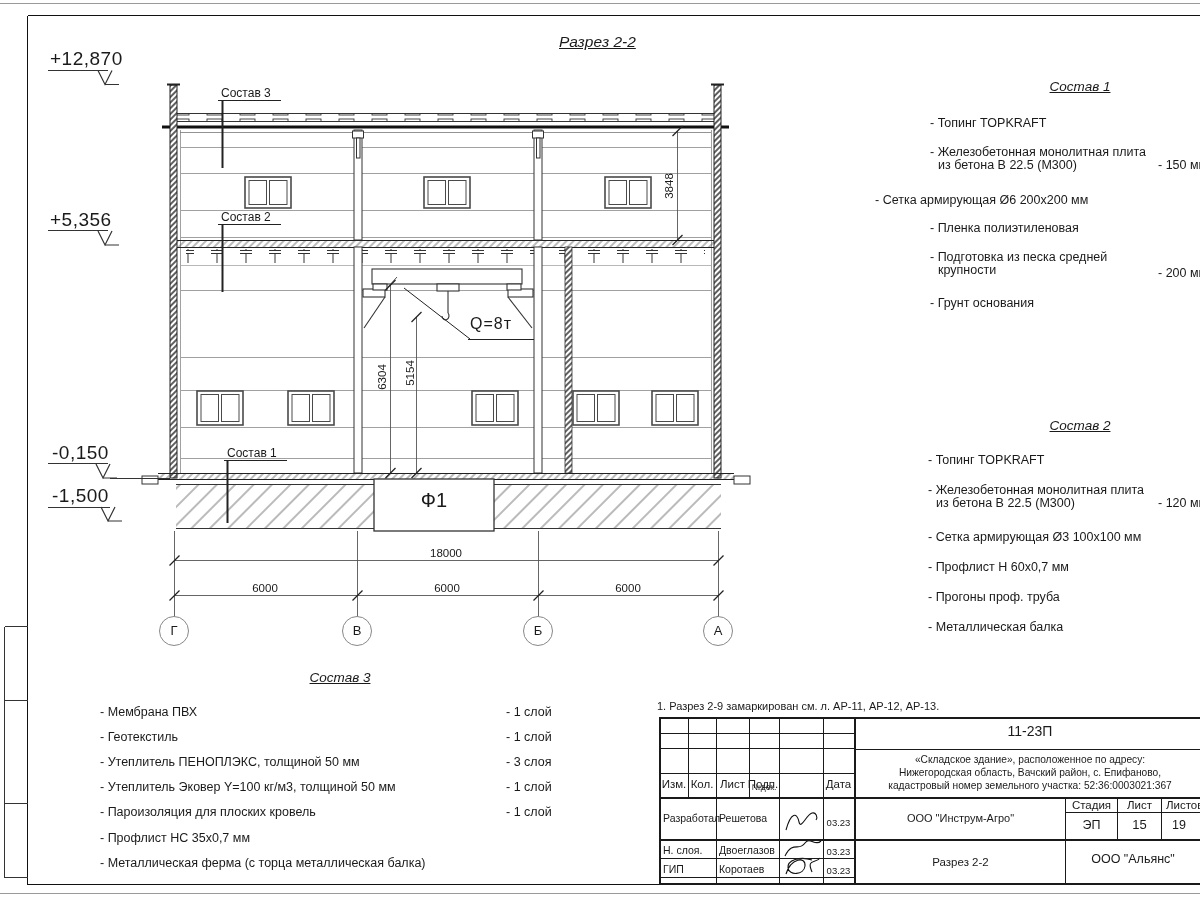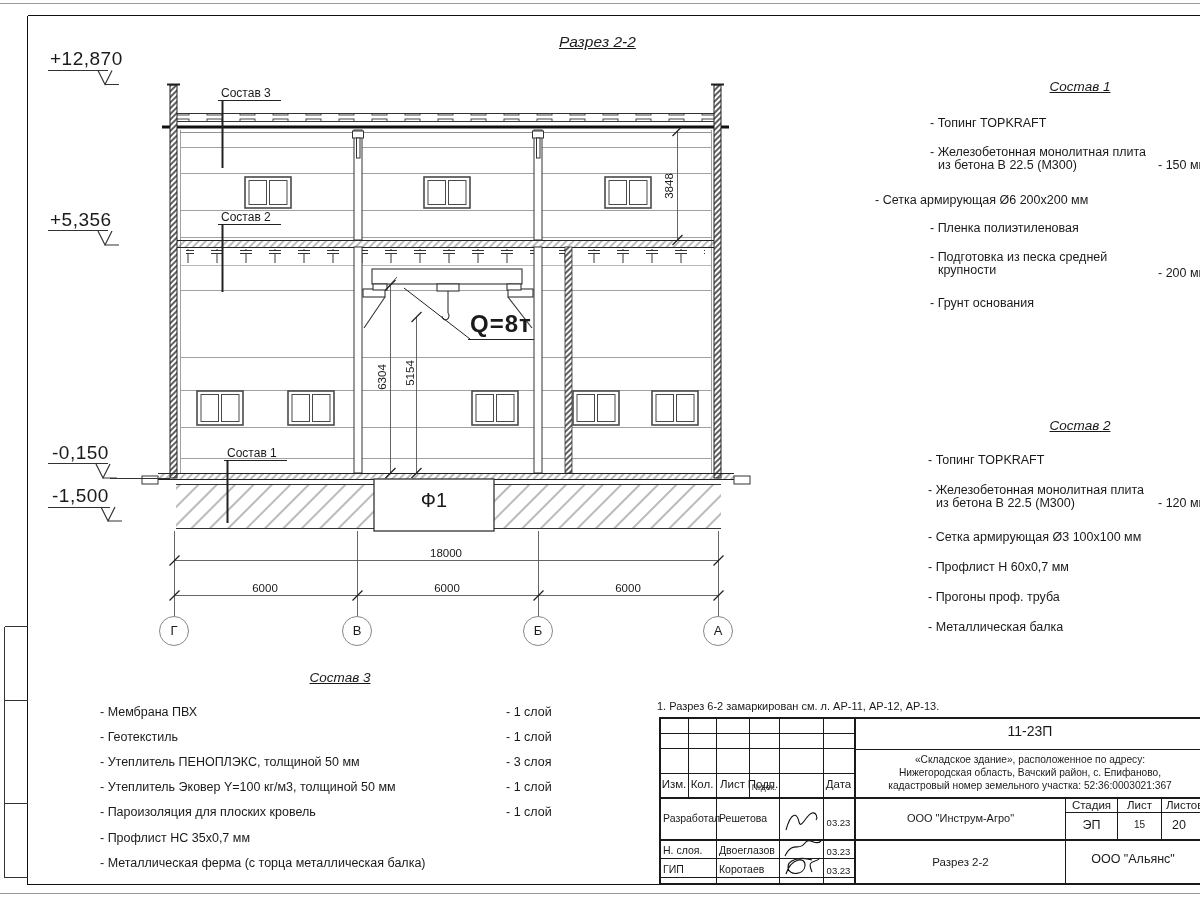--- a/index.html
+++ b/index.html
@@ -232,21 +232,21 @@
 
 <div class="t lvl" style="left:50px;top:52px;">+12,870</div>
 <div class="t lvl" style="left:50px;top:213px;">+5,356</div>
 <div class="t lvl" style="left:52px;top:446px;">-0,150</div>
 <div class="t lvl" style="left:52px;top:489px;">-1,500</div>
 
 <div class="t" style="left:221px;top:86px;font-size:12px;">Состав 3</div>
 <div class="t" style="left:221px;top:210px;font-size:12px;">Состав 2</div>
 <div class="t" style="left:227px;top:446px;font-size:12px;">Состав 1</div>
 
-<div class="t" style="left:470px;top:317px;font-size:24px;letter-spacing:1px;font-weight:bold;">Q=8т</div>
+<div class="t" style="left:470px;top:317px;font-size:16px;letter-spacing:1px;">Q=8т</div>
 <div class="t ctr" style="left:404px;top:493px;width:60px;font-size:20px;">Ф1</div>
 
 <div class="t dim ctr" style="left:396px;top:546px;width:100px;">18000</div>
 <div class="t dim ctr" style="left:215px;top:581px;width:100px;">6000</div>
 <div class="t dim ctr" style="left:397px;top:581px;width:100px;">6000</div>
 <div class="t dim ctr" style="left:578px;top:581px;width:100px;">6000</div>
 <div class="t ctr rot" style="left:644px;top:179px;width:50px;">3848</div>
 <div class="t ctr rot" style="left:357px;top:370px;width:50px;">6304</div>
 <div class="t ctr rot" style="left:385px;top:366px;width:50px;">5154</div>
 
@@ -284,21 +284,21 @@
 <div class="t" style="left:506px;top:730px;">- 1 слой</div>
 <div class="t" style="left:100px;top:755px;">- Утеплитель ПЕНОПЛЭКС, толщиной 50 мм</div>
 <div class="t" style="left:506px;top:755px;">- 3 слоя</div>
 <div class="t" style="left:100px;top:780px;">- Утеплитель Эковер Y=100 кг/м3, толщиной 50 мм</div>
 <div class="t" style="left:506px;top:780px;">- 1 слой</div>
 <div class="t" style="left:100px;top:805px;">- Пароизоляция для плоских кровель</div>
 <div class="t" style="left:506px;top:805px;">- 1 слой</div>
 <div class="t" style="left:100px;top:831px;">- Профлист НС 35х0,7 мм</div>
 <div class="t" style="left:100px;top:856px;">- Металлическая ферма (с торца металлическая балка)</div>
 
-<div class="t" style="left:657px;top:699px;font-size:11px;">1. Разрез 6-2 замаркирован см. л. АР-11, АР-12, АР-13.</div>
+<div class="t" style="left:657px;top:699px;font-size:11px;">1. Разрез 2-9 замаркирован см. л. АР-11, АР-12, АР-13.</div>
 
 <div>
 
   <div class="vl" style="left:659px;top:718px;width:2px;height:166px;"></div>
   <div class="vl" style="left:688px;top:718px;width:1px;height:79px;"></div>
   <div class="vl" style="left:716px;top:718px;width:1px;height:166px;"></div>
   <div class="vl" style="left:749px;top:718px;width:1px;height:79px;"></div>
   <div class="vl" style="left:779px;top:718px;width:1px;height:166px;"></div>
   <div class="vl" style="left:823px;top:718px;width:1px;height:166px;"></div>
   <div class="vl" style="left:854px;top:718px;width:2px;height:166px;"></div>
@@ -338,18 +338,18 @@
   <div class="t ctr" style="left:855px;top:724px;width:350px;font-size:14px;">11-23П</div>
   <div class="t ctr" style="left:858px;top:753px;width:344px;font-size:10.2px;">«Складское здание», расположенное по адресу:</div>
   <div class="t ctr" style="left:858px;top:766px;width:344px;font-size:10.2px;">Нижегородская область, Вачский район, с. Епифаново,</div>
   <div class="t ctr" style="left:858px;top:779px;width:344px;font-size:10.2px;">кадастровый номер земельного участка: 52:36:0003021:367</div>
   <div class="t ctr" style="left:856px;top:811px;width:209px;font-size:11px;">ООО "Инструм-Агро"</div>
   <div class="t ctr" style="left:856px;top:855px;width:209px;font-size:11.5px;">Разрез 2-2</div>
   <div class="t tb ctr" style="left:1066px;top:798px;width:51px;">Стадия</div>
   <div class="t tb ctr" style="left:1118px;top:798px;width:43px;">Лист</div>
   <div class="t tb" style="left:1166px;top:798px;">Листов</div>
   <div class="t ctr" style="left:1066px;top:818px;width:51px;font-size:12.5px;">ЭП</div>
-  <div class="t ctr" style="left:1118px;top:818px;width:43px;font-size:10px;">15</div>
-  <div class="t" style="left:1172px;top:818px;font-size:12.5px;">20</div>
+  <div class="t ctr" style="left:1118px;top:818px;width:43px;font-size:13px;">15</div>
+  <div class="t" style="left:1172px;top:818px;font-size:12.5px;">19</div>
   <div class="t ctr" style="left:1066px;top:852px;width:134px;font-size:12.5px;">ООО "Альянс"</div>
 </div>
 
 </div>
 
 </body></html>

